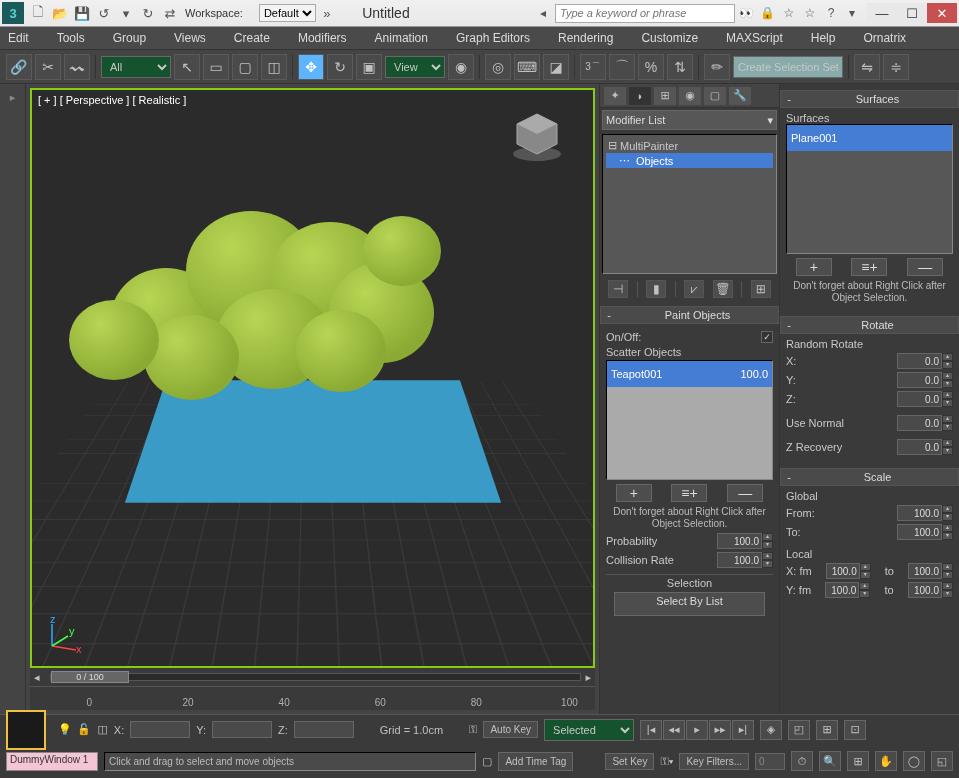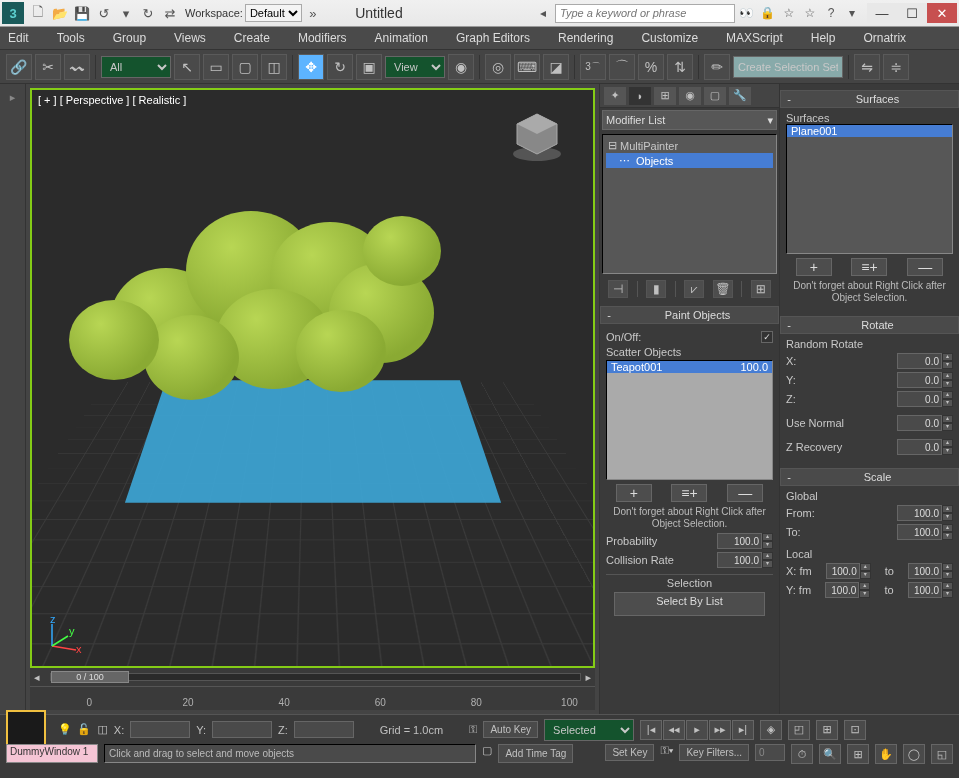--- a/index.html
+++ b/index.html
@@ -1,21 +1,21 @@
 <!DOCTYPE html>
 <html><head>
 <meta charset="utf-8">
 <style>
 *{margin:0;padding:0;box-sizing:border-box;font-family:"Segoe UI",Tahoma,sans-serif;font-size:11px;user-select:none}
 body{background:#4a4a4a;color:#c8c8c8;overflow:hidden;width:959px;height:778px}
 .titlebar{height:27px;background:linear-gradient(#f0f0f0,#e8e8e8);display:flex;align-items:center;padding:0 2px;border-bottom:1px solid #999}
 .titlebar-icon{width:22px;height:22px;background:#1a5a5a;display:inline-flex;align-items:center;justify-content:center;color:#5dd0d0;font-weight:bold;font-size:13px;margin-right:3px}
 .tb-btn{width:22px;height:20px;display:inline-flex;align-items:center;justify-content:center;font-size:13px;color:#555;cursor:pointer}
 .workspace{display:inline-flex;align-items:center;margin-left:4px;font-size:11px;color:#333}
-.workspace select{font-size:11px;margin-left:2px;border:1px solid #aaa;background:#f4f4f4;height:18px}
+.workspace select{font-size:11px;margin-left:16px;border:1px solid #aaa;background:#f4f4f4;height:18px}
 .title-center{flex:1;text-align:center;font-size:14px;color:#333;margin-left:-100px}
 .search-area{display:flex;align-items:center;gap:3px;margin-right:6px}
 .search-box{width:180px;height:19px;font-style:italic;color:#888;font-size:11px;padding:0 4px;border:1px solid #aaa;background:#fff}
 .search-icon{width:18px;height:18px;display:inline-flex;align-items:center;justify-content:center;color:#555;font-size:12px}
 .win-btns{display:flex}
 .win-btn{width:30px;height:20px;display:inline-flex;align-items:center;justify-content:center;color:#333;font-size:13px;background:#e8e8e8}
 .win-btn.close{background:#c75050;color:#fff}
 .menubar{height:23px;background:#4a4a4a;display:flex;align-items:center;padding:0 8px;gap:28px;border-bottom:1px solid #333}
 .menubar span{color:#dcdcdc;font-size:12px;cursor:pointer}
 .toolbar{height:34px;background:#444;display:flex;align-items:center;padding:0 6px;gap:3px;border-bottom:1px solid #333}
@@ -50,35 +50,35 @@
 .mod-item.sel{background:#467dd4;color:#fff}
 .mod-tools{height:22px;display:flex;align-items:center;justify-content:space-around;padding:0 4px;margin-top:2px}
 .mt-btn{width:20px;height:18px;display:inline-flex;align-items:center;justify-content:center;color:#c0c0c0;font-size:12px;border:1px solid #555;background:#4d4d4d}
 .rollup{margin-top:6px}
 .rollup-hdr{height:18px;background:#4a4a4a;display:flex;align-items:center;font-size:11px;color:#dcdcdc;border:1px solid #555}
 .rollup-hdr .minus{width:16px;text-align:center}
 .rollup-hdr .title{flex:1;text-align:center}
 .rollup-body{padding:4px 6px;font-size:11px;color:#c8c8c8}
 .list-box{background:#aaa;border:1px inset #333;height:120px;color:#000;font-size:11px;padding:0}
 .list-box2{background:#575757;border:1px inset #333;height:130px;color:#ddd;font-size:11px}
-.list-item{padding:0 4px}
+.list-item{padding:7px 4px}
 .list-item.sel{background:#467dd4;color:#fff}
 .row{display:flex;align-items:center;justify-content:space-between;margin:3px 0}
 .spinner{display:flex;align-items:center}
 .spinner input{width:45px;height:16px;background:#4a4a4a;border:1px solid #666;color:#ddd;font-size:10px;text-align:right;padding:0 2px}
 .spin-btns{display:flex;flex-direction:column}
 .spin-btn{width:11px;height:8px;background:#555;border:1px solid #333;font-size:6px;line-height:5px;text-align:center;color:#c0c0c0}
 .btn-row{display:flex;justify-content:space-around;margin:4px 0}
 .btn-sm{width:36px;height:18px;background:#4d4d4d;border:1px solid #666;display:inline-flex;align-items:center;justify-content:center;color:#dcdcdc;font-size:14px}
 .hint{font-size:10px;color:#bbb;text-align:center;line-height:12px;margin:2px 0}
 .chk{width:12px;height:12px;border:1px solid #666;background:#333;display:inline-flex;align-items:center;justify-content:center;color:#dcdcdc;font-size:9px}
 .sel-btn{height:24px;background:#4d4d4d;border:1px solid #666;text-align:center;line-height:17px;font-size:11px;color:#dcdcdc;margin:3px 8px}
 .bottom{height:64px;background:#3a3a3a;display:flex;flex-direction:column}
 .bot-row1{height:30px;display:flex;align-items:center;padding:0 6px;gap:6px;border-top:1px solid #555}
-.bot-row2{height:34px;display:flex;padding:0 6px;gap:6px}
+.bot-row2{height:34px;display:flex;align-items:center;padding:0 6px;gap:6px}
 .mini-vp{width:40px;height:40px;background:#1a1a1a;border:2px solid #f0c040;margin-right:6px}
 .coord-label{color:#c0c0c0;font-size:11px}
 .coord-in{width:60px;height:17px;background:#4a4a4a;border:1px solid #666;color:#888;font-size:10px;padding:0 3px}
 .status-hint{flex:1;height:19px;background:#4a4a4a;border:1px inset #333;color:#bbb;font-size:10px;padding:2px 4px;display:flex;align-items:center}
 .dummy-win{width:92px;height:19px;background:#f5c5d5;border:1px solid #888;color:#333;font-size:10px;padding:1px 3px}
 .time-tag{height:19px;background:#4a4a4a;border:1px solid #666;padding:0 6px;display:inline-flex;align-items:center;font-size:10px;color:#c0c0c0}
 .auto-key{height:17px;padding:0 6px;background:#4a4a4a;border:1px solid #666;font-size:10px;color:#c0c0c0;display:inline-flex;align-items:center}
 .transport{display:flex;gap:1px}
 .tr-btn{width:22px;height:20px;background:#4a4a4a;border:1px solid #666;display:inline-flex;align-items:center;justify-content:center;color:#c0c0c0;font-size:11px}
 .grid-pattern{position:absolute;inset:0;background:

